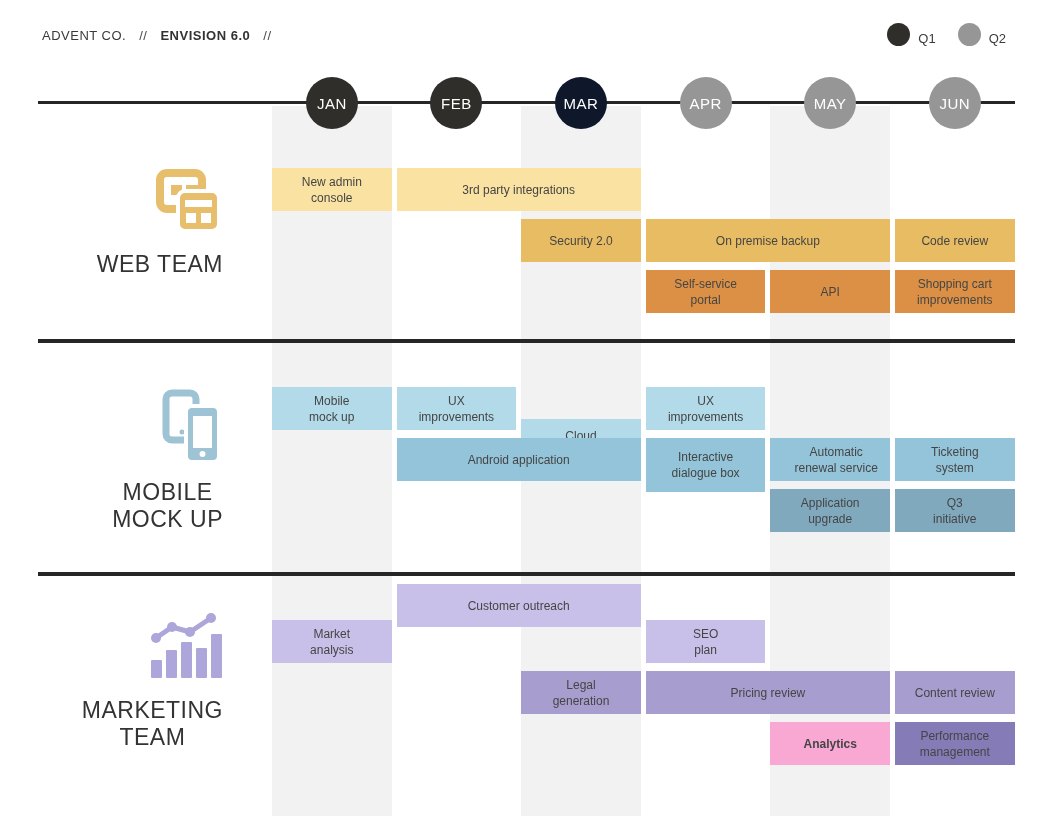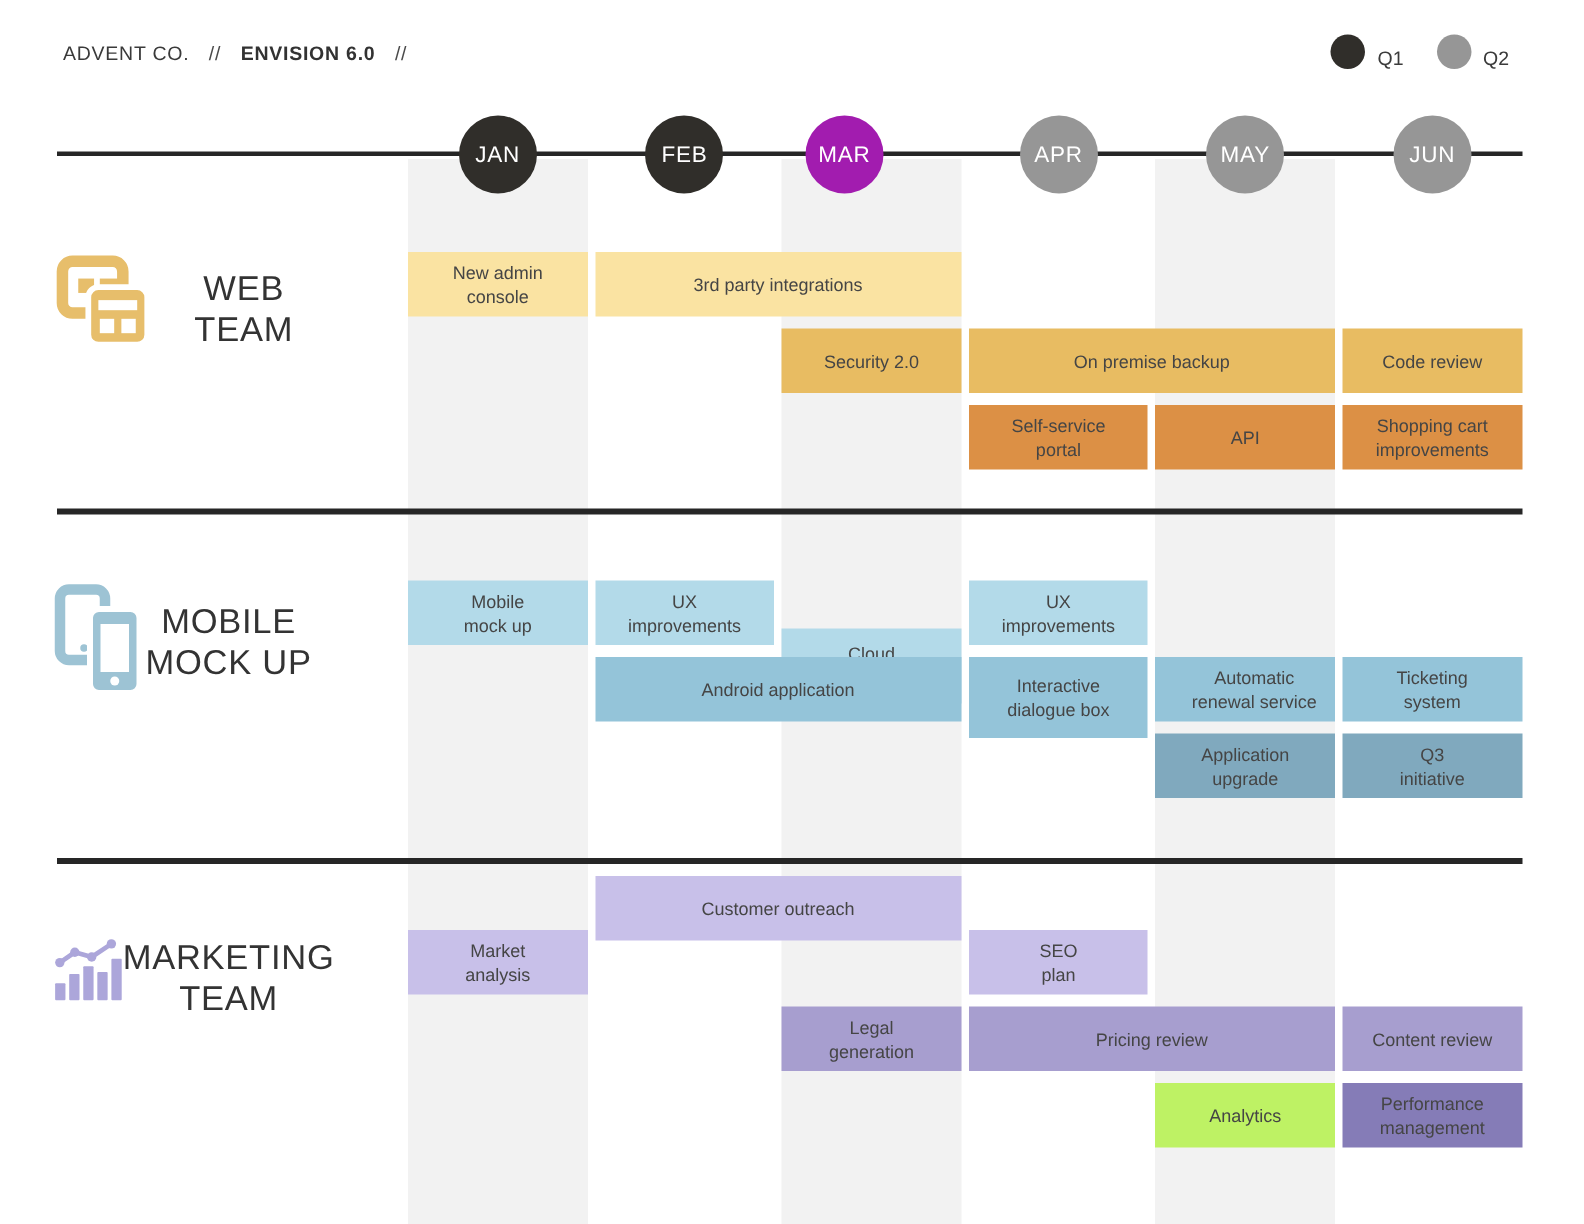--- a/index.html
+++ b/index.html
@@ -23,22 +23,22 @@
   .month-circle { position:absolute; width:52px; height:52px; border-radius:50%;
                   display:flex; align-items:center; justify-content:center;
                   color:#ffffff; font-size:15px; letter-spacing:.5px; }
 
   
   .divider { position:absolute; left:38px; width:977px; height:4px; background:#262626; }
   .divider-1 { top:339px; }
   .divider-2 { top:572px; }
 
   
-  .team { position:absolute; left:33px; width:190px; display:flex; flex-direction:row;
-          align-items:flex-start; }
+  .team { position:absolute; left:33px; width:190px; display:flex; flex-direction:column;
+          align-items:flex-end; }
   .team-web { top:166px; }
   .team-mobile { top:388px; }
   .team-marketing { top:612px; }
   .team-icon { display:block; }
   .team-label { margin-top:13px; font-size:23px; line-height:27px; color:#333333;
                 text-align:center; letter-spacing:.5px; white-space:pre-line; }
 
   
   .bar { position:absolute; display:flex; align-items:center; justify-content:center;
          text-align:center; font-size:12px; line-height:16px; color:#454545; white-space:pre-line; }
@@ -68,21 +68,21 @@
       <div class="legend-item">
         <span class="swatch" style="background: rgb(150, 150, 150);"></span>
         <span class="legend-label">Q2</span>
       </div>
     </div>
 
   <div class="timeline-line"></div>
   <div id="months">
       <div class="month-circle" style="left: 305.8px; top: 77px; background: rgb(48, 46, 42);">JAN</div>
       <div class="month-circle" style="left: 430.4px; top: 77px; background: rgb(48, 46, 42);">FEB</div>
-      <div class="month-circle" style="left: 537px; top: 77px; background: #a21caf;">MAR</div>
+      <div class="month-circle" style="left: 555px; top: 77px; background: #0f172a;">MAR</div>
       <div class="month-circle" style="left: 679.6px; top: 77px; background: rgb(150, 150, 150);">APR</div>
       <div class="month-circle" style="left: 804.2px; top: 77px; background: rgb(150, 150, 150);">MAY</div>
       <div class="month-circle" style="left: 928.8px; top: 77px; background: rgb(150, 150, 150);">JUN</div>
     </div>
 
   <div class="divider divider-1"></div>
   <div class="divider divider-2"></div>
 
   <div class="team team-web">
     <svg class="team-icon" width="72" height="72" viewBox="0 0 72 72" style="color: rgb(231, 190, 107);">
@@ -163,18 +163,18 @@
 initiative</div>
       <div class="bar" style="left: 272px; width: 119.6px; top: 620px; height: 43px; background: rgb(200, 192, 233); text-align: center;">Market
 analysis</div>
       <div class="bar" style="left: 396.6px; width: 244.2px; top: 584px; height: 43px; background: rgb(200, 192, 233);">Customer outreach</div>
       <div class="bar" style="left: 645.8px; width: 119.6px; top: 620px; height: 43px; background: rgb(200, 192, 233);">SEO
 plan</div>
       <div class="bar" style="left: 521.2px; width: 119.6px; top: 671px; height: 43px; background: rgb(167, 158, 207);">Legal
 generation</div>
       <div class="bar" style="left: 645.8px; width: 244.2px; top: 671px; height: 43px; background: rgb(167, 158, 207);">Pricing review</div>
       <div class="bar" style="left: 895px; width: 119.6px; top: 671px; height: 43px; background: rgb(167, 158, 207);">Content review</div>
-      <div class="bar" style="left: 770.4px; width: 119.6px; top: 722px; height: 43px; background: #bef264;">Analytics</div>
+      <div class="bar" style="left: 770.4px; width: 119.6px; top: 722px; height: 43px; background: #f9a8d4; font-weight: bold;">Analytics</div>
       <div class="bar" style="left: 895px; width: 119.6px; top: 722px; height: 43px; background: rgb(133, 124, 183);">Performance
 management</div>
     </div>
 
 </div>
 
 </body></html>

